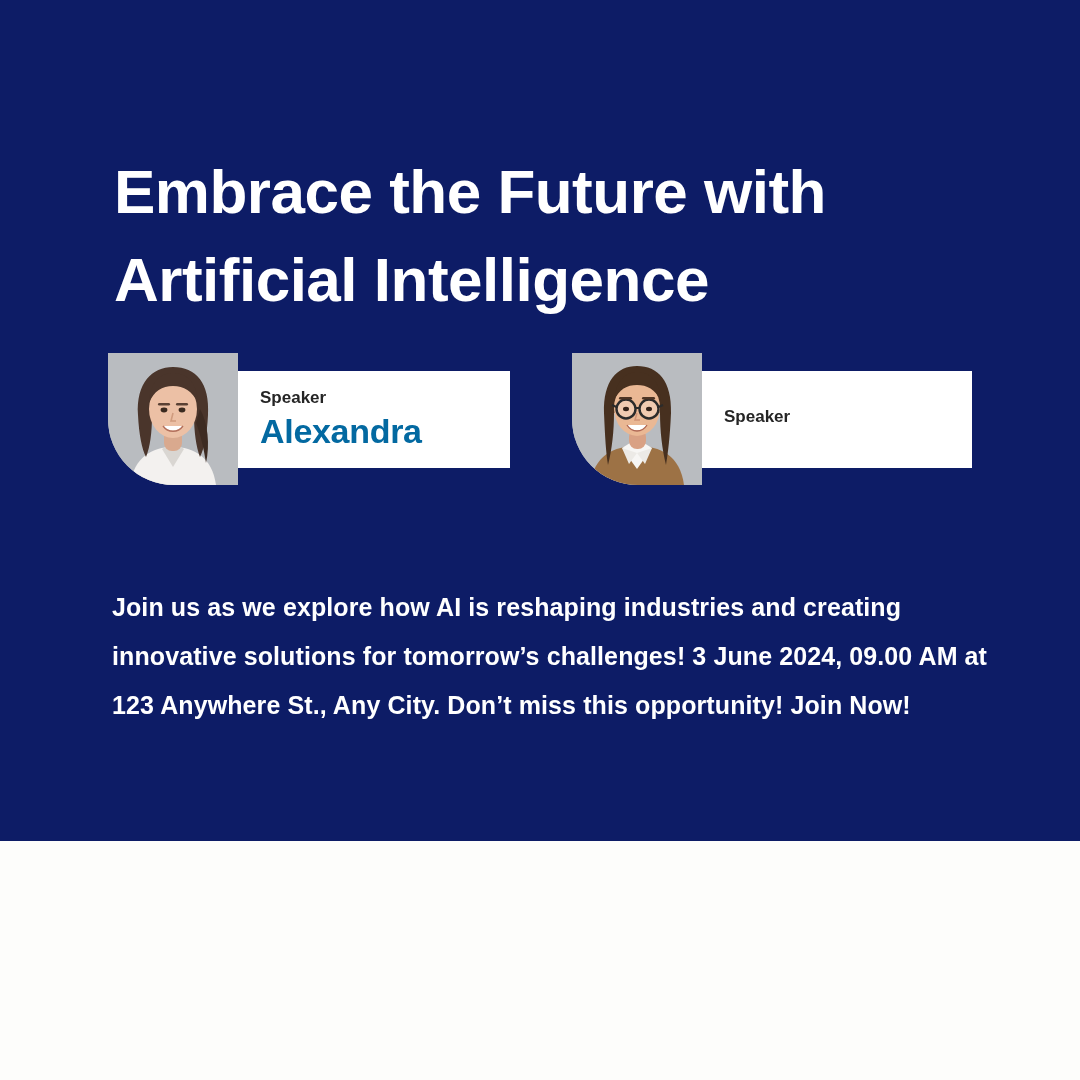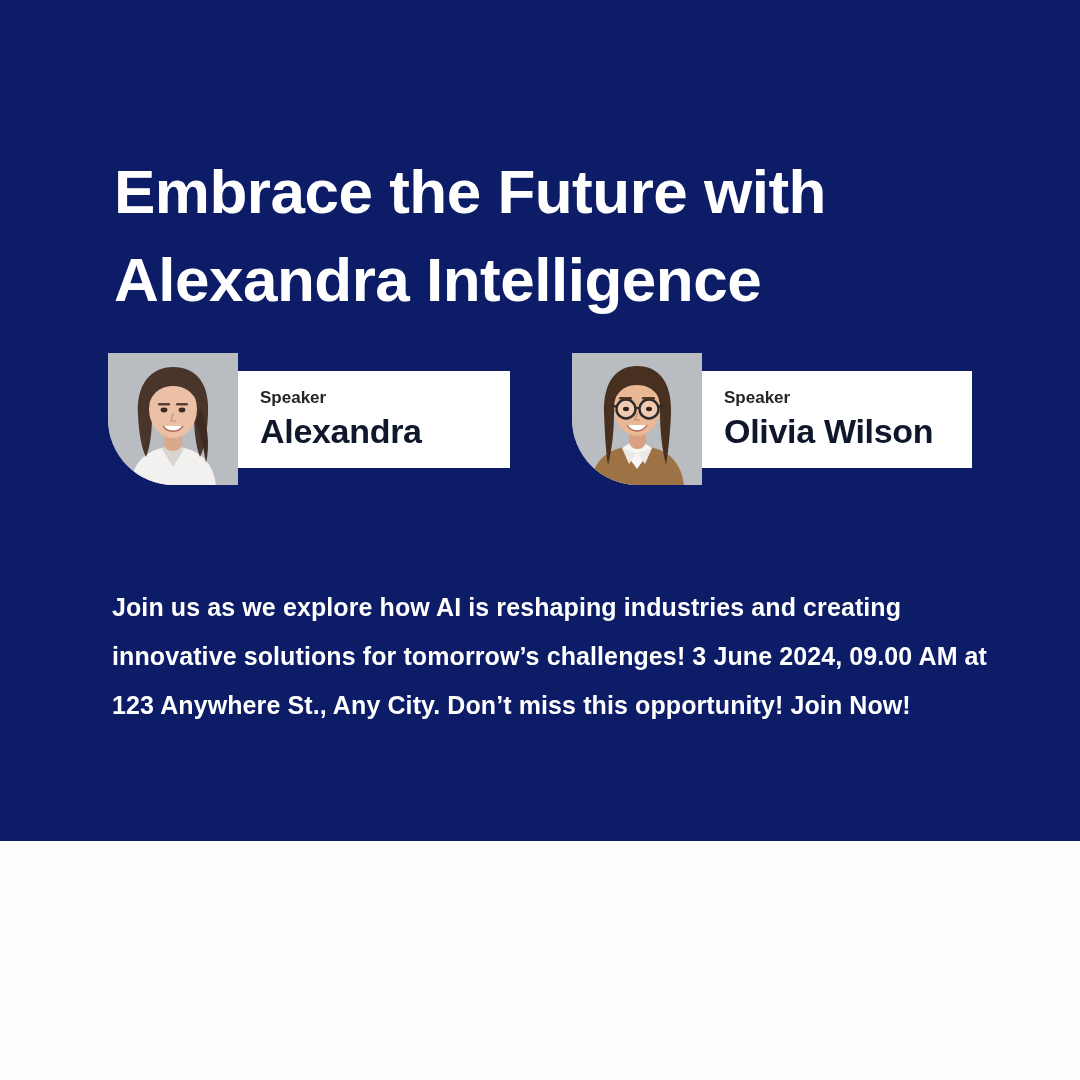--- a/index.html
+++ b/index.html
@@ -75,21 +75,21 @@
     z-index: 1;
   }
   .speaker-role {
     color: #252525;
     font-size: 17px;
     font-weight: bold;
     line-height: 1.1;
     margin-bottom: 5px;
   }
   .speaker-name {
-    color: #0f172a;
+    color: #0369a1;
     font-size: 34px;
     font-weight: bold;
     line-height: 1.1;
     letter-spacing: -0.3px;
   }
 
   
   .body-copy {
     position: absolute;
     left: 112px;
@@ -111,21 +111,21 @@
     height: 239px;
     background: #fdfdfb;
   }
 </style>
 </head>
 <body>
 
 <div class="poster">
 
   <h1 class="headline">Embrace the Future with
-Alexandra Intelligence</h1>
+Artificial Intelligence</h1>
 
   <div class="speakers">
 
     <div class="speaker-card card-0">
       <div class="speaker-photo">
         <svg viewBox="0 0 130 132" xmlns="http://www.w3.org/2000/svg">
           <rect width="130" height="132" fill="#b9bcc0"></rect>
 
           <path d="M22 132 C26 104 44 94 65 94 C86 94 104 104 108 132 Z" fill="#f3f1ef"></path>
           <path d="M54 96 L65 114 L76 96 L70 92 L60 92 Z" fill="#d9d6d2"></path>
@@ -189,21 +189,20 @@
           <ellipse cx="77" cy="56" rx="3" ry="2.2" fill="#34231a"></ellipse>
 
           <path d="M65 60 L63 67 L68 67" fill="none" stroke="#cf9276" stroke-width="1.5"></path>
 
           <path d="M55 72 C60 79 70 79 75 72 Z" fill="#ffffff"></path>
           <path d="M55 72 C60 80 70 80 75 72" fill="none" stroke="#b06a57" stroke-width="1.4"></path>
         </svg>
       </div>
       <div class="speaker-plate">
         <div class="speaker-role">Speaker</div>
-        <div class="speaker-name">Olivia Wilson</div>
       </div>
     </div>
 
   </div>
 
   <p class="body-copy">Join us as we explore how AI is reshaping industries and creating innovative solutions for tomorrow’s challenges! 3 June 2024, 09.00 AM at 123 Anywhere St., Any City. Don’t miss this opportunity! Join Now!</p>
 
   <div class="footer">
 
     

